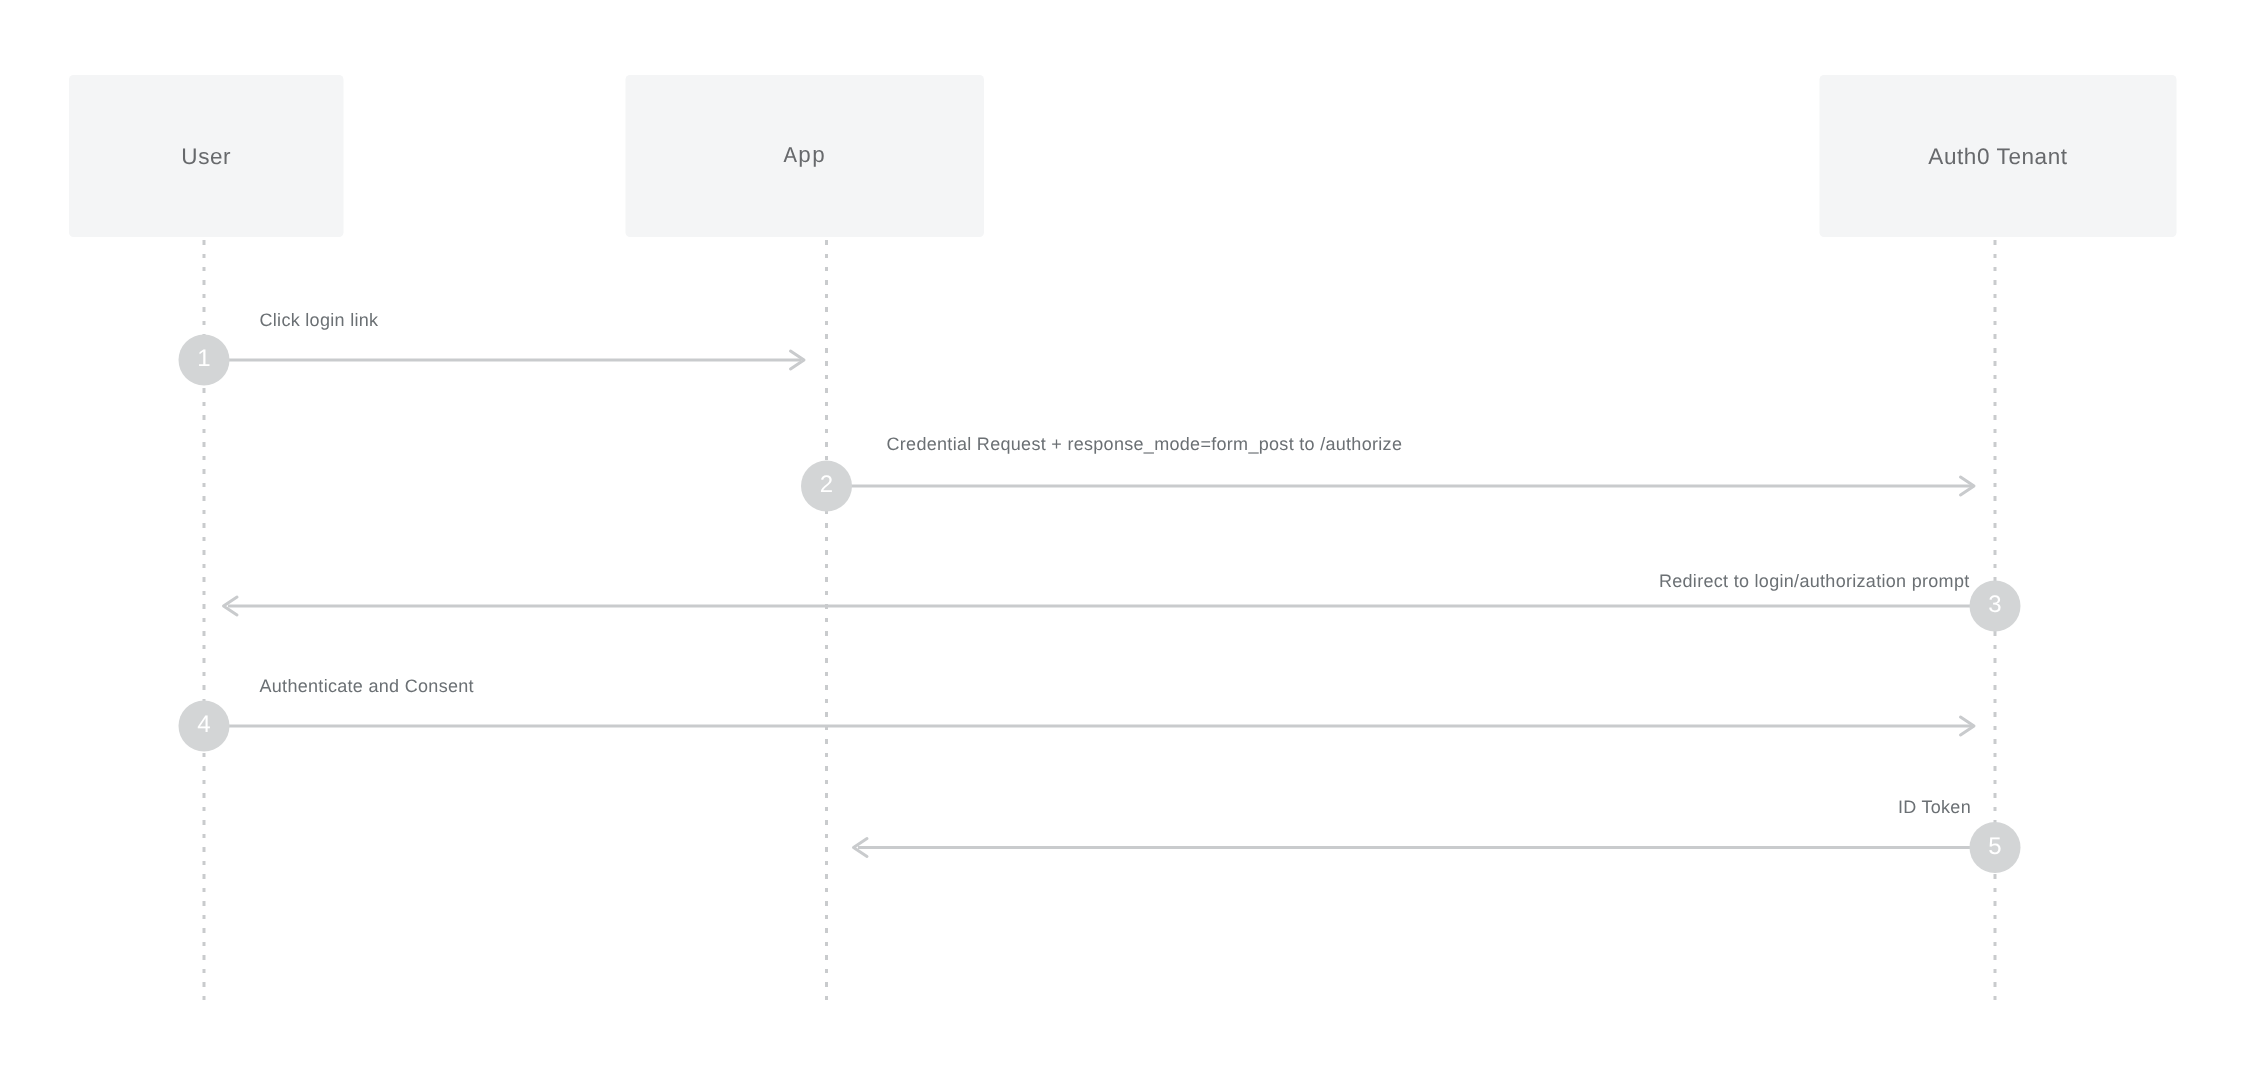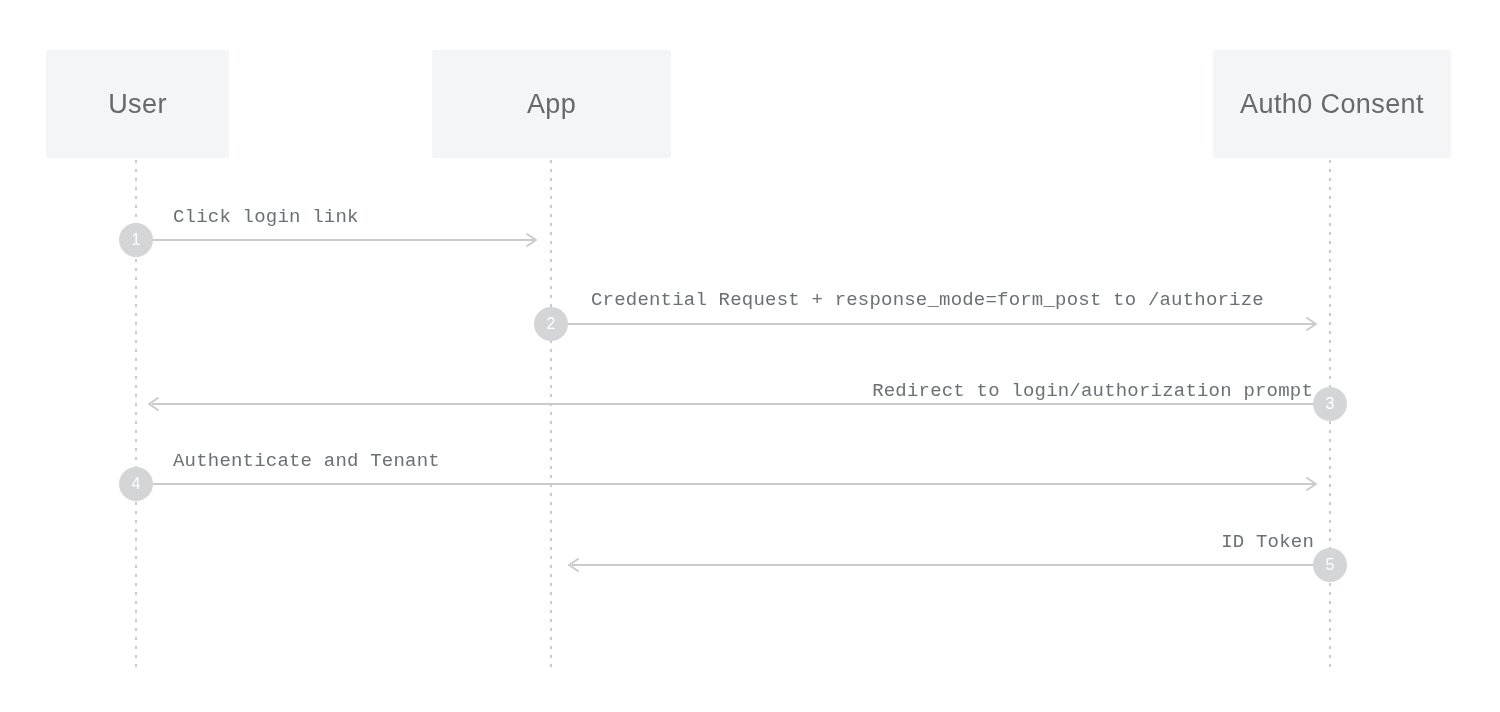--- a/index.html
+++ b/index.html
@@ -22,21 +22,21 @@
     top: 50px;
     height: 108px;
     background: var(--actor-box-fill, #f4f5f6);
     border-radius: 3px;
     display: flex;
     align-items: center;
     justify-content: center;
   }
   .actor-label {
     color: var(--actor-text, #67696c);
-    font-size: 27px;
+    font-size: 15px;
     letter-spacing: 0.4px;
   }
   .lifeline {
     position: absolute;
     top: 160px;
     height: 512px;
     width: 2px;
     background-image: repeating-linear-gradient(
       to bottom,
       var(--lifeline, #c9cbcd) 0 3px,
@@ -47,25 +47,24 @@
     position: absolute;
     height: 2px;
     background: var(--arrow, #c9cbcd);
   }
   .arrow-head {
     position: absolute;
     color: var(--arrow, #c9cbcd);
   }
   .msg-label {
     position: absolute;
-    font-size: 19px;
+    font-size: 12px;
     letter-spacing: 0.2px;
     color: var(--label-text, #6b7074);
     white-space: nowrap;
-    font-family: Liberation Mono, monospace;
   }
   .badge {
     position: absolute;
     width: 34px;
     height: 34px;
     border-radius: 50%;
     background: var(--badge-fill, #d3d5d6);
     color: var(--badge-text, #ffffff);
     display: flex;
     align-items: center;
@@ -74,25 +73,25 @@
   }
 </style>
 </head>
 <body>
 
 <div class="stage">
 
   <div class="actor" style="left:46px; width:183px;">
     <span class="actor-label">User</span>
   </div>
-  <div class="actor" style="left:432px; width:239px;">
+  <div class="actor" style="left:417px; width:239px;font-family:Liberation Mono, monospace;">
     <span class="actor-label">App</span>
   </div>
   <div class="actor" style="left:1213px; width:238px;">
-    <span class="actor-label">Auth0 Consent</span>
+    <span class="actor-label">Auth0 Tenant</span>
   </div>
 
   <div class="lifeline" style="left:135px;"></div>
   <div class="lifeline" style="left:550px;"></div>
   <div class="lifeline" style="left:1329px;"></div>
 
   <div>
     <div class="msg-label" style="left:173px; top:206px;">Click login link</div>
     <div class="msg-line" style="left:152px; top:239px; width:382px;"></div>
     <svg class="arrow-head" style="left:523px; top:232px;" width="16" height="16" viewBox="0 0 16 16">
@@ -119,21 +118,21 @@
     <div class="msg-line" style="left:152px; top:403px; width:1164px;"></div>
     <svg class="arrow-head" style="left:146px; top:396px;" width="16" height="16" viewBox="0 0 16 16">
       <polyline points="12,2 3,8 12,14" fill="none" stroke="currentColor" stroke-width="2" stroke-linecap="round" stroke-linejoin="round"></polyline>
     </svg>
     <div class="badge" style="left:1313px; top:387px;">
       <span>3</span>
     </div>
   </div>
 
   <div>
-    <div class="msg-label" style="left:173px; top:450px;">Authenticate and Tenant</div>
+    <div class="msg-label" style="left:173px; top:450px;">Authenticate and Consent</div>
     <div class="msg-line" style="left:152px; top:483px; width:1164px;"></div>
     <svg class="arrow-head" style="left:1303px; top:476px;" width="16" height="16" viewBox="0 0 16 16">
       <polyline points="4,2 13,8 4,14" fill="none" stroke="currentColor" stroke-width="2" stroke-linecap="round" stroke-linejoin="round"></polyline>
     </svg>
     <div class="badge" style="left:119px; top:467px;">
       <span>4</span>
     </div>
   </div>
 
   <div>

